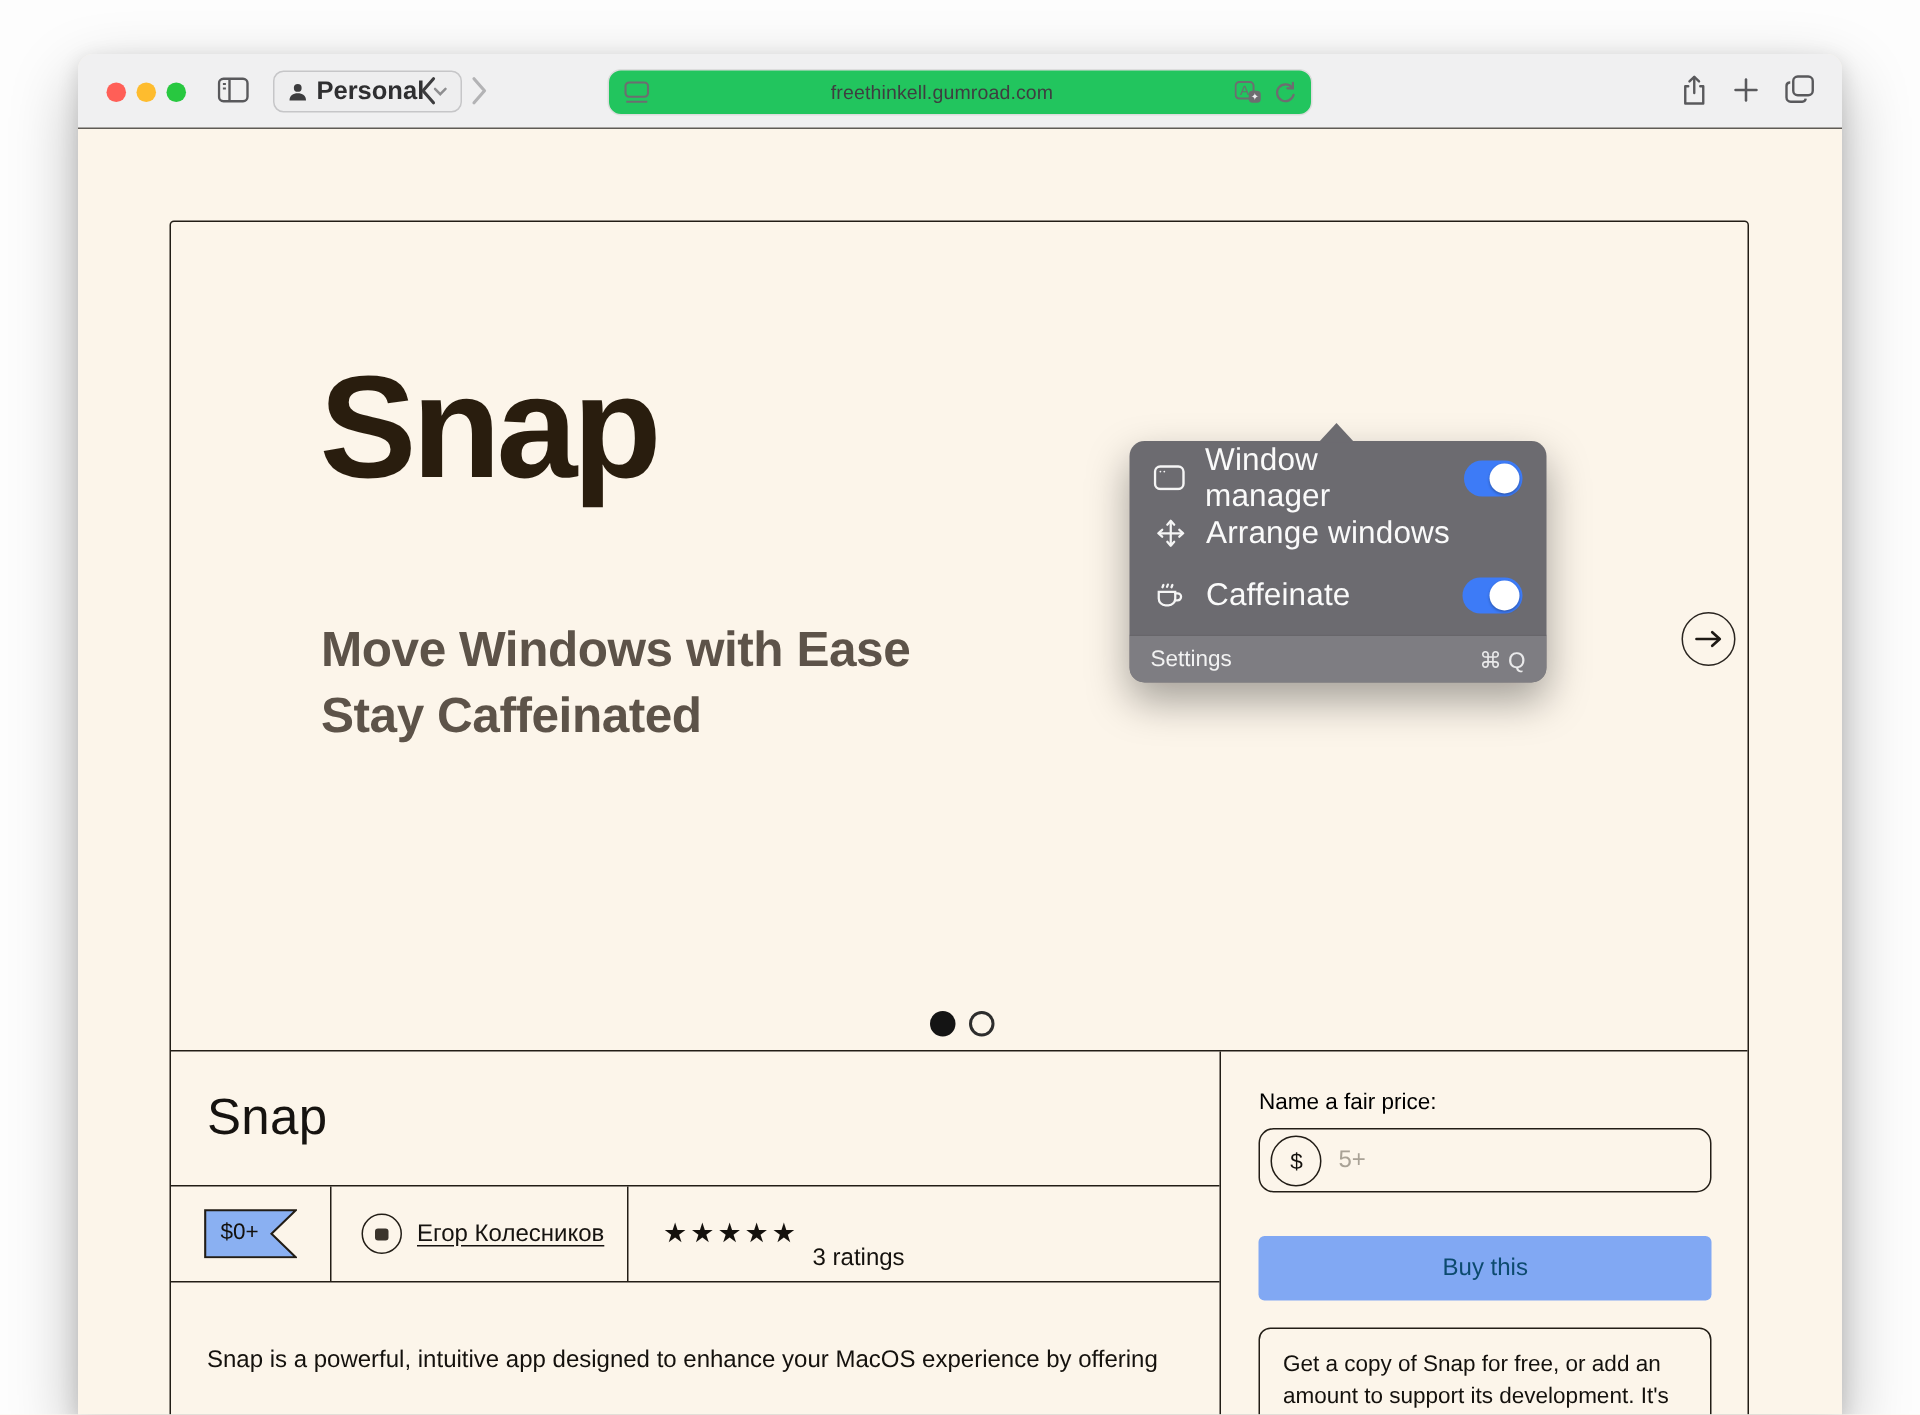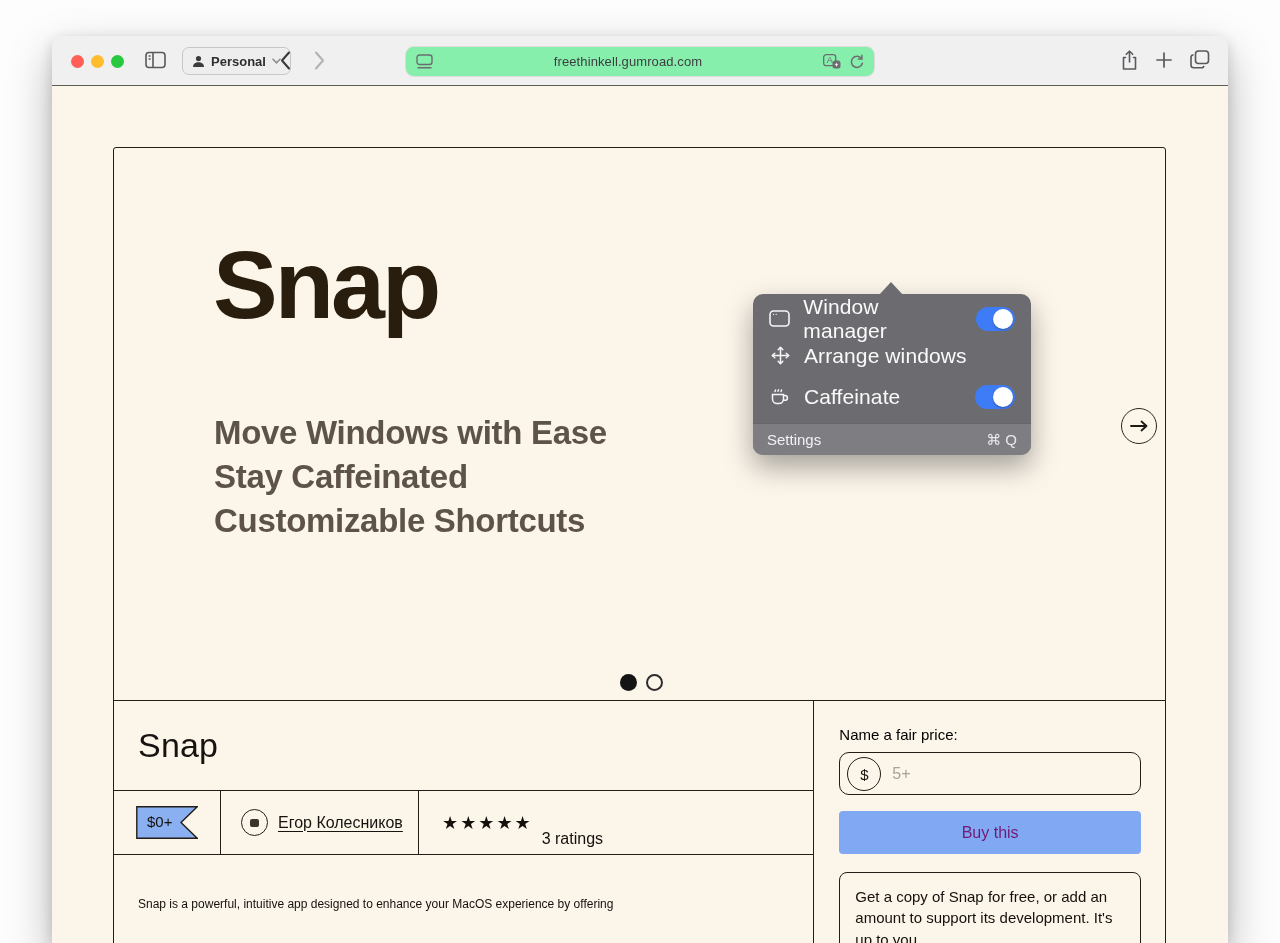--- a/index.html
+++ b/index.html
@@ -24,25 +24,25 @@
   .tl { position:absolute; top:19px; width:13px; height:13px; border-radius:50%; }
   .tl.red { left:19px; background:#FF5F57; }
   .tl.yellow { left:39px; background:#FEBC2E; }
   .tl.green { left:59px; background:#28C840; }
   .tb-icon { position:absolute; color:#59595c; display:flex; align-items:center; justify-content:center; cursor:default; }
   .tb-icon svg { display:block; }
   .profile-btn {
     position:absolute; left:130px; top:11px; height:28px; padding:13px 9px;
     border:1px solid #c6c6c8; border-radius:7px;
     display:flex; align-items:center; gap:6px;
-    color:#2f2f31; font-size:13px; font-weight:700; background:#eeeeef;
+    color:#2f2f31; font-size:17px; font-weight:700; background:#eeeeef;
   }
   .urlbar {
     position:absolute; left:353px; top:10px; width:470px; height:31px;
-    background:#86efac; border:1px solid #dddddd; border-radius:9px;
+    background:#22c55e; border:1px solid #dddddd; border-radius:9px;
     display:flex; align-items:center; padding:0 10px;
   }
   .urlbar .url-text {
     flex:1; text-align:center; font-size:13px; color:#3e3e40; letter-spacing:.1px;
   }
   
   .content {
     position:absolute; left:0; top:50px; right:0; bottom:0;
     background:#FCF5EA; overflow:hidden;
   }
@@ -117,39 +117,39 @@
   .avatar-circle {
     width:27px; height:27px; border-radius:50%; border:1.2px solid #221d16;
     display:flex; align-items:center; justify-content:center; background:#FCF5EA;
   }
   .avatar-circle .mark { width:9px; height:8px; border-radius:2px; background:#3a342c; }
   .author-link { font-size:16px; color:#161310; text-decoration:underline; text-underline-offset:3px; }
   .stars { font-size:18px; letter-spacing:2px; color:#14110d; font-family:"DejaVu Sans",sans-serif; }
   .rating-label { font-size:16px; color:#14110d;margin-top:32px; }
   .desc { padding:24px 24px 0 24px; }
   .desc-heading { font-size:19px; color:#14110d; letter-spacing:.1px; }
-  .desc-body { margin-top:17px; font-size:12px; color:#14110d; line-height:1.4; }
+  .desc-body { margin-top:17px; font-size:16px; color:#14110d; line-height:1.4; }
   
   .price-label { font-size:15px; color:#000000; margin-bottom:9px; }
   .price-input-wrap {
     position:relative; height:43px; border:1px solid #221d16; border-radius:10px; background:#FCF5EA;
   }
   .dollar-circle {
     position:absolute; left:7px; top:4px; width:34px; height:34px; border-radius:50%;
     border:1px solid #221d16; display:flex; align-items:center; justify-content:center;
     font-size:15px; color:#14110d; background:#FCF5EA;
   }
   .price-input {
     width:100%; height:100%; border:none; outline:none; background:transparent;
     padding-left:52px; font-size:16px; color:#14110d; font-family:inherit;
   }
   .price-input::placeholder { color:#A9A296; }
   .buy-btn {
-    margin-top:16px; width:100%; height:43px; border:none; border-radius:4px;
-    background:#81A8F3; font-size:16px; color:#701a75; font-family:inherit; cursor:pointer;
+    margin-top:29px; width:100%; height:43px; border:none; border-radius:4px;
+    background:#81A8F3; font-size:16px; color:#0c4a6e; font-family:inherit; cursor:pointer;
   }
   .note-box {
     margin-top:18px; border:1px solid #221d16; border-radius:8px; padding:13px 15px;
     font-size:15px; color:#14110d; line-height:1.42; height:96px;
   }
 </style>
 </head>
 <body>
 
 <div class="window">
@@ -241,21 +241,20 @@
 
   <div class="content">
     <div class="card">
 
       <div class="hero">
         <div class="logo">Snap</div>
 
         <div class="headline">
           <div>Move Windows with Ease</div>
           <div>Stay Caffeinated</div>
-          <div>Customizable Shortcuts</div>
         </div>
 
         <div class="menu">
           <div class="menu-row">
             <span class="mi">
               <svg width="21" height="17" viewBox="0 0 21 17" fill="none" stroke="#f5f5f5" stroke-width="1.6">
                 <rect x="1" y="1" width="19" height="15" rx="3.5"></rect>
                 <circle cx="4.6" cy="4.4" r="0.6" fill="#f5f5f5" stroke="none"></circle>
                 <circle cx="7.2" cy="4.4" r="0.6" fill="#f5f5f5" stroke="none"></circle>
               </svg>

